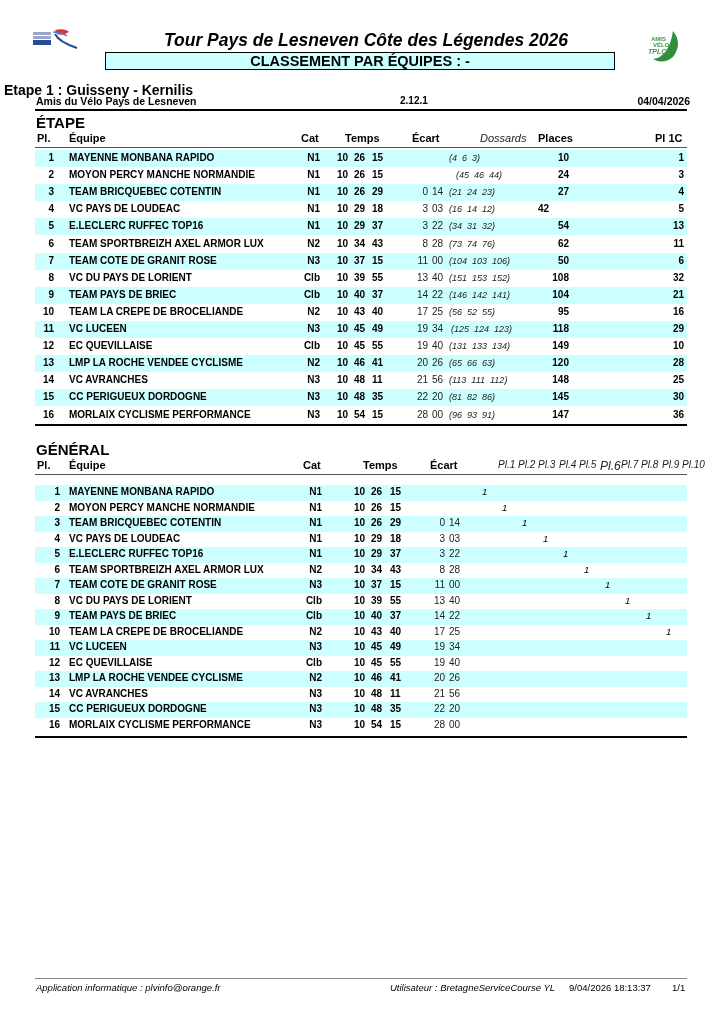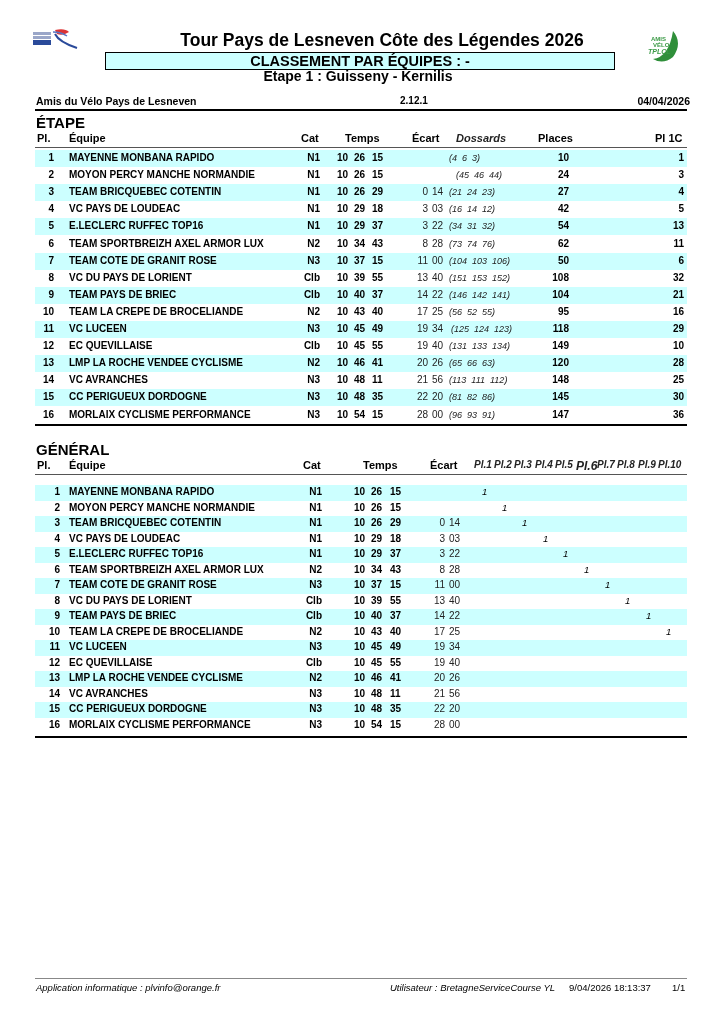--- a/index.html
+++ b/index.html
@@ -3,35 +3,35 @@
 <meta charset="utf-8">
 <style>
   html, body { margin: 0; padding: 0; background: #ffffff; }
   body { width: 724px; height: 1024px; position: relative; font-family: "Liberation Sans", sans-serif; color: #000; overflow: hidden; }
   .abs { position: absolute; }
 
   
   .logo-left { left: 33px; top: 28px; width: 46px; height: 22px; }
   .logo-right { left: 643px; top: 27px; width: 40px; height: 36px; }
   .title { left: 0; width: 724px; top: 30px; text-align: center; font-size: 17.5px; font-weight: bold; }
-  .title span { position: relative; left: 20px; }
+  .title span { position: relative; left: 4px; font-style: italic; }
   .subtitle-band { left: 105px; top: 52px; width: 508px; height: 16px; background: #ccffff; border: 1px solid #000; text-align: center; font-size: 14.5px; font-weight: bold; line-height: 16px; }
-  .stage-title { left: 0; width: 708px; top: 68px; text-align: center; font-size: 14px; font-weight: bold; }
+  .stage-title { left: 0; width: 708px; top: 82px; text-align: left; font-size: 14px; font-weight: bold; }
   .stage-title span { position: relative; left: 4px; }
   .org { left: 36px; top: 95px; font-size: 10.5px; font-weight: bold; }
   .code { left: 400px; top: 95px; font-size: 10px; font-weight: bold; }
   .date { right: 34px; top: 95px; font-size: 10.5px; font-weight: bold; }
   .hr-top { left: 35px; top: 109px; width: 652px; height: 2px; background: #000; }
 
   
   .section-title { left: 36px; font-size: 15px; font-weight: bold; }
 
   
   .hdr { position: absolute; font-size: 11px; font-weight: bold; }
-  .hdr.it { font-style: italic; font-weight: bold; color: #222; }
+  .hdr.it { font-style: italic; font-weight: normal; color: #222; margin-left: 24px; }
   .hr-thin { position: absolute; left: 35px; width: 652px; height: 1px; background: #555; }
   .hr-thick { position: absolute; left: 35px; width: 652px; height: 2px; background: #000; }
 
   .row { position: absolute; left: 35px; width: 652px; height: 17px; font-size: 10px; }
   .row.alt { background: #ccffff; }
   .row > span { position: absolute; top: 2px; white-space: pre; }
   .b { font-weight: bold; }
   .dos { font-style: italic; font-size: 9px; color: #222; top: 3px !important; }
   .ecart { color: #222; }
 
@@ -131,21 +131,21 @@
       <div class="row" style="top:201.3px;">
         <span class="b" style="left:-1px;width:20px;text-align:right;">4</span>
         <span class="b" style="left:34px;">VC PAYS DE LOUDEAC</span>
         <span class="b" style="left:255px;width:30px;text-align:right;">N1</span>
         <span class="b" style="left:302px;">10</span>
         <span class="b" style="left:319px;">29</span>
         <span class="b" style="left:337px;">18</span>
         <span class="ecart" style="left:373px;width:20px;text-align:right;">3</span>
         <span class="ecart" style="left:397px;">03</span>
         <span class="dos" style="left:414px;">(16  14  12)</span>
-        <span class="b" style="left:504px;width:30px;text-align:right;">42</span>
+        <span class="b" style="left:484px;width:30px;text-align:right;">42</span>
         <span class="b" style="left:619px;width:30px;text-align:right;">5</span>
       </div>
       <div class="row alt" style="top:218.4px;">
         <span class="b" style="left:-1px;width:20px;text-align:right;">5</span>
         <span class="b" style="left:34px;">E.LECLERC RUFFEC TOP16</span>
         <span class="b" style="left:255px;width:30px;text-align:right;">N1</span>
         <span class="b" style="left:302px;">10</span>
         <span class="b" style="left:319px;">29</span>
         <span class="b" style="left:337px;">37</span>
         <span class="ecart" style="left:373px;width:20px;text-align:right;">3</span>

